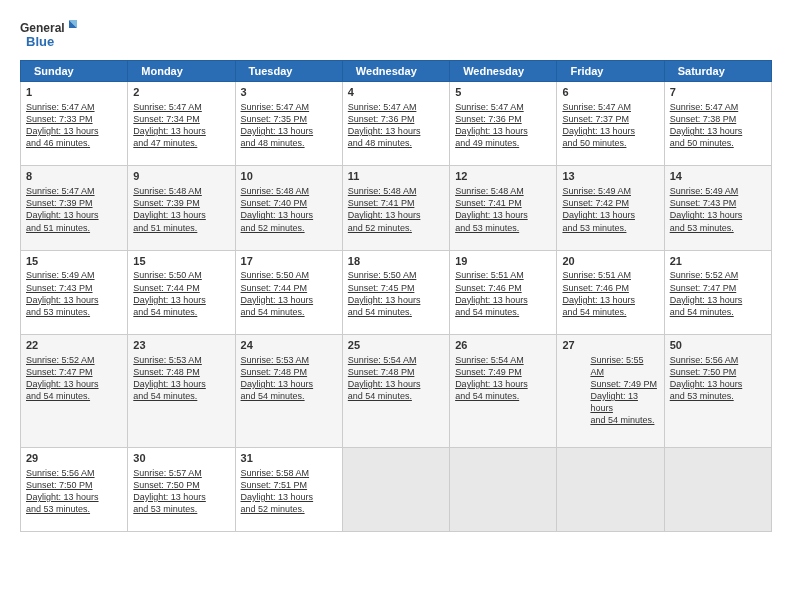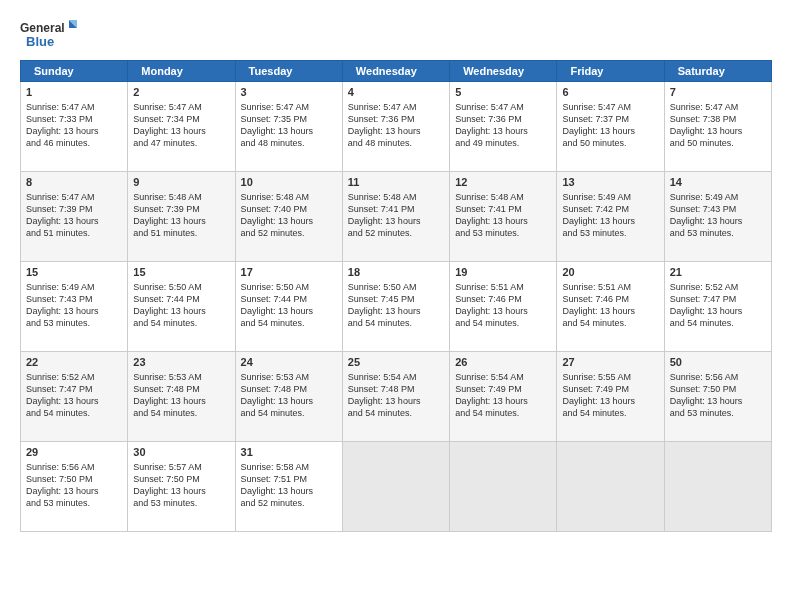--- a/index.html
+++ b/index.html
@@ -76,20 +76,21 @@
     }
     .day-num {
       font-size: 11px;
       font-weight: bold;
       display: block;
       margin-bottom: 1px;
     }
     .cell-text {
       font-size: 9px;
       line-height: 1.35;
+      text-decoration: underline;
     }
   </style>
 </head>
 <body>
 
 <div class="page">
   <div class="header">
     <div class="logo">
   <svg width="60" height="38" viewBox="0 0 60 38">
     <text x="0" y="16" font-size="12" font-weight="bold" font-family="Arial" fill="#333">General</text>
@@ -301,21 +302,21 @@
           </td>
           <td>
             <span class="day-num">26</span>
             <div class="cell-text" style="white-space: pre-line;">Sunrise: 5:54 AM
 Sunset: 7:49 PM
 Daylight: 13 hours
 and 54 minutes.</div>
           </td>
           <td>
             <span class="day-num">27</span>
-            <div class="cell-text" style="white-space: pre-line;">Sunrise: 5:55 AM
+            <div class="cell-text" style="white-space: pre-line; margin-left: 28px;">Sunrise: 5:55 AM
 Sunset: 7:49 PM
 Daylight: 13 hours
 and 54 minutes.</div>
           </td>
           <td>
             <span class="day-num">50</span>
             <div class="cell-text" style="white-space: pre-line;">Sunrise: 5:56 AM
 Sunset: 7:50 PM
 Daylight: 13 hours
 and 53 minutes.</div>

